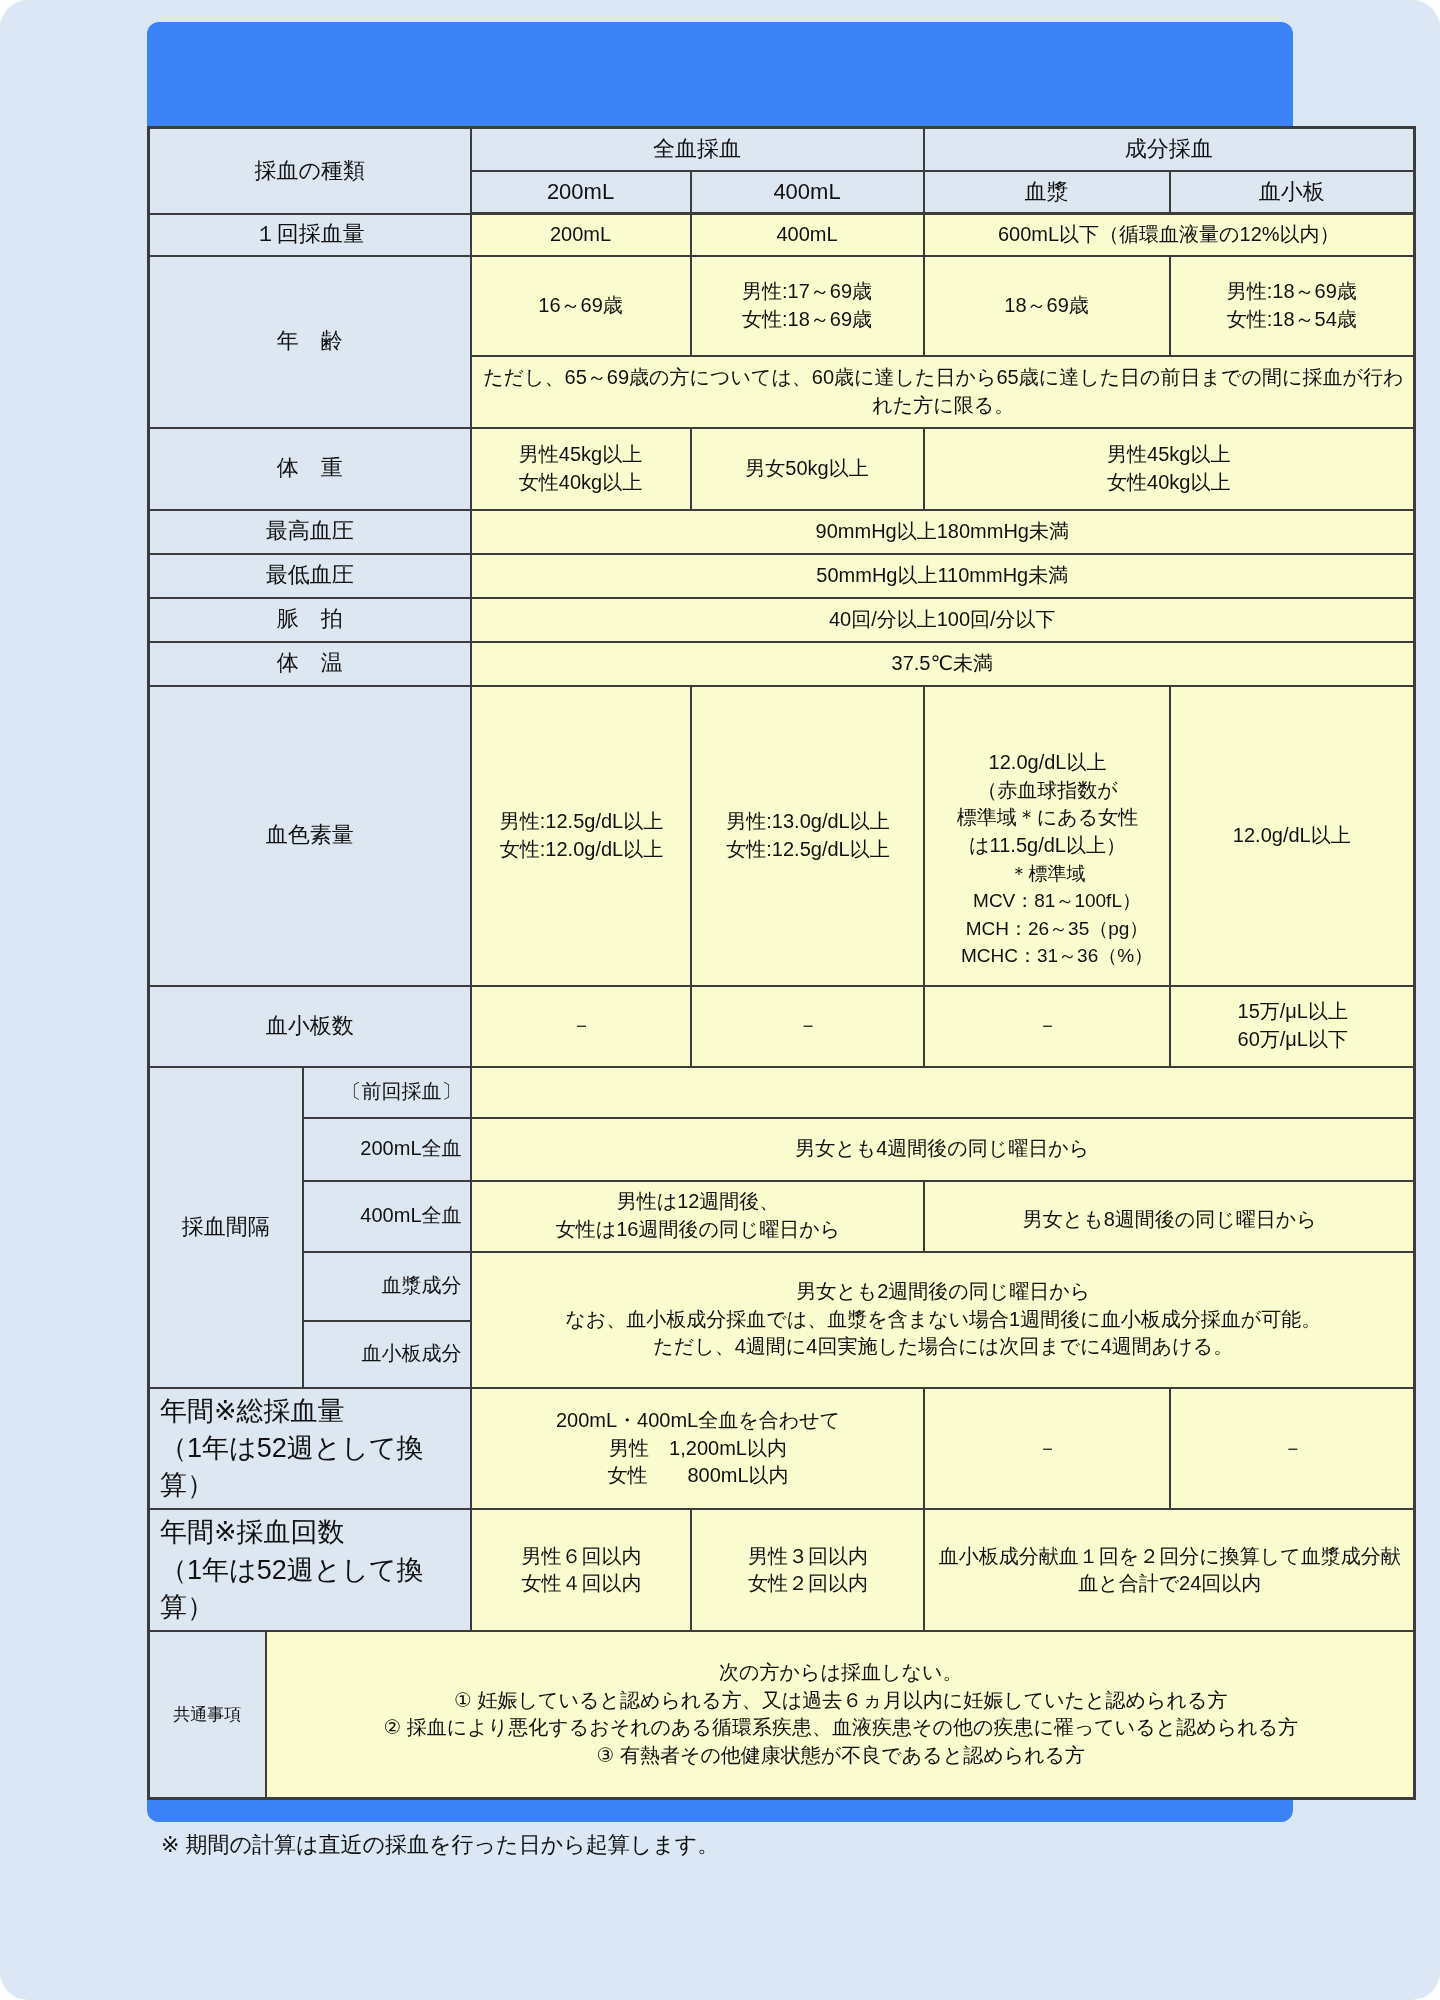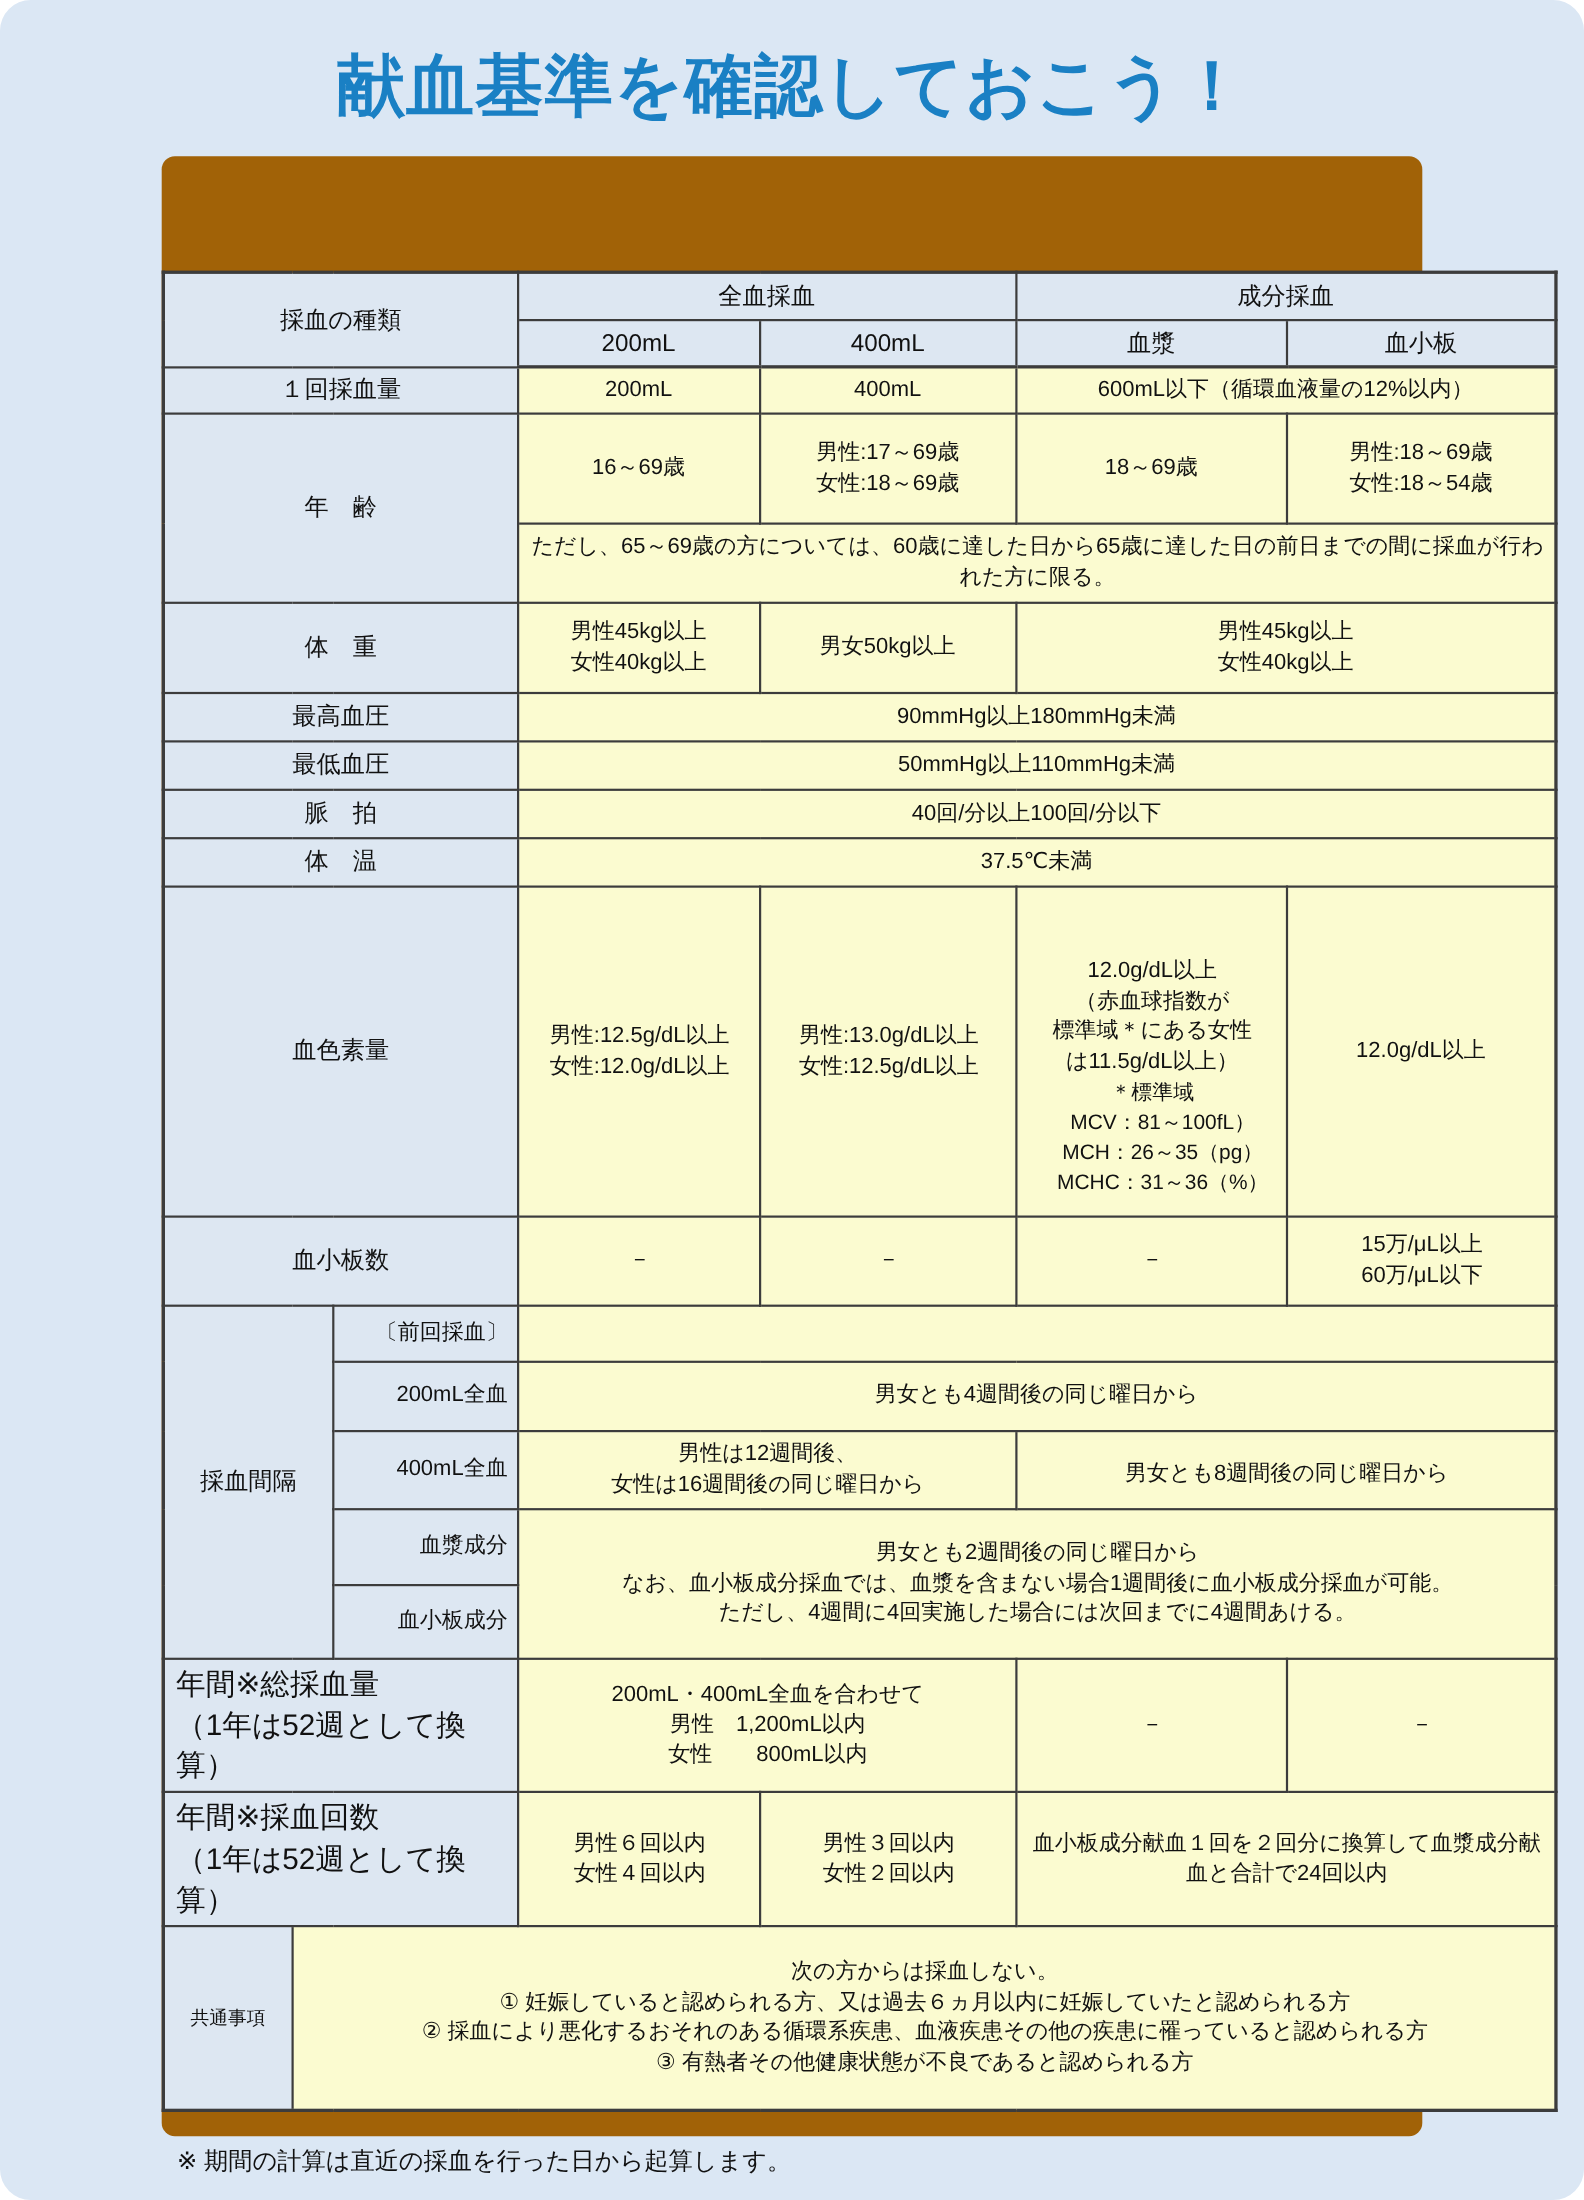--- a/index.html
+++ b/index.html
@@ -1,39 +1,38 @@
 <!DOCTYPE html>
 <html lang="ja"><head>
 <meta charset="utf-8">
 <style>
   html,body{margin:0;padding:0;background:#ffffff;}
   body{font-family:"Liberation Sans","DejaVu Sans",sans-serif;}
   .page{position:relative;width:1440px;height:2000px;background:#dbe7f4;border-radius:28px;overflow:hidden;margin:0 auto;}
   .title{padding-top:36px;text-align:center;font-size:62px;font-weight:bold;color:#1a80c4;letter-spacing:1px;}
-  .card{width:1146px;height:1800px;margin:22px auto 0;background:#a16207;border-radius:12px;box-sizing:border-box;padding-top:104px;}
+  .card{width:1146px;height:1800px;margin:22px auto 0;background:#3b82f6;border-radius:12px;box-sizing:border-box;padding-top:104px;}
   table.criteria{table-layout:fixed;border-collapse:collapse;margin:0 auto;width:1268px;border:3px solid #3c3c3c;}
   td{border:2px solid #3c3c3c;box-sizing:border-box;padding:4px 8px;vertical-align:middle;
      font-size:20px;line-height:1.38;color:#111;}
   .lbl{background:#dde7f2;text-align:center;font-size:22px;}
   .lbl-l{background:#dde7f2;text-align:left;font-size:27px;padding-left:10px;}
   .sub{background:#dde7f2;text-align:right;font-size:20px;padding-left:8px;}
   .val{background:#fbfbd0;text-align:center;}
   .vall{background:#fbfbd0;text-align:center;padding-left:10px;}
   .pre{white-space:pre-line;margin-top:48px;}
   .thick-b td{border-bottom:3px solid #3c3c3c;}
   .top{vertical-align:top;padding-top:24px;}
   .small{font-size:19px;line-height:1.45;display:block;white-space:pre-line;}
   .footnote{margin:30px 0 0 14px;font-size:22px;color:#111;}
   .ftwrap{width:1268px;margin:4px auto;}
 </style>
 </head>
 <body>
 
 <div class="page">
-  <div class="title">献血基準を確認しておこう！</div>
 
   <div class="card">
     <table class="criteria">
       <colgroup>
         <col style="width:117px">
           <col style="width:37px">
           <col style="width:168px">
         <col style="width:220px">
           <col style="width:233px">
           <col style="width:246px">

